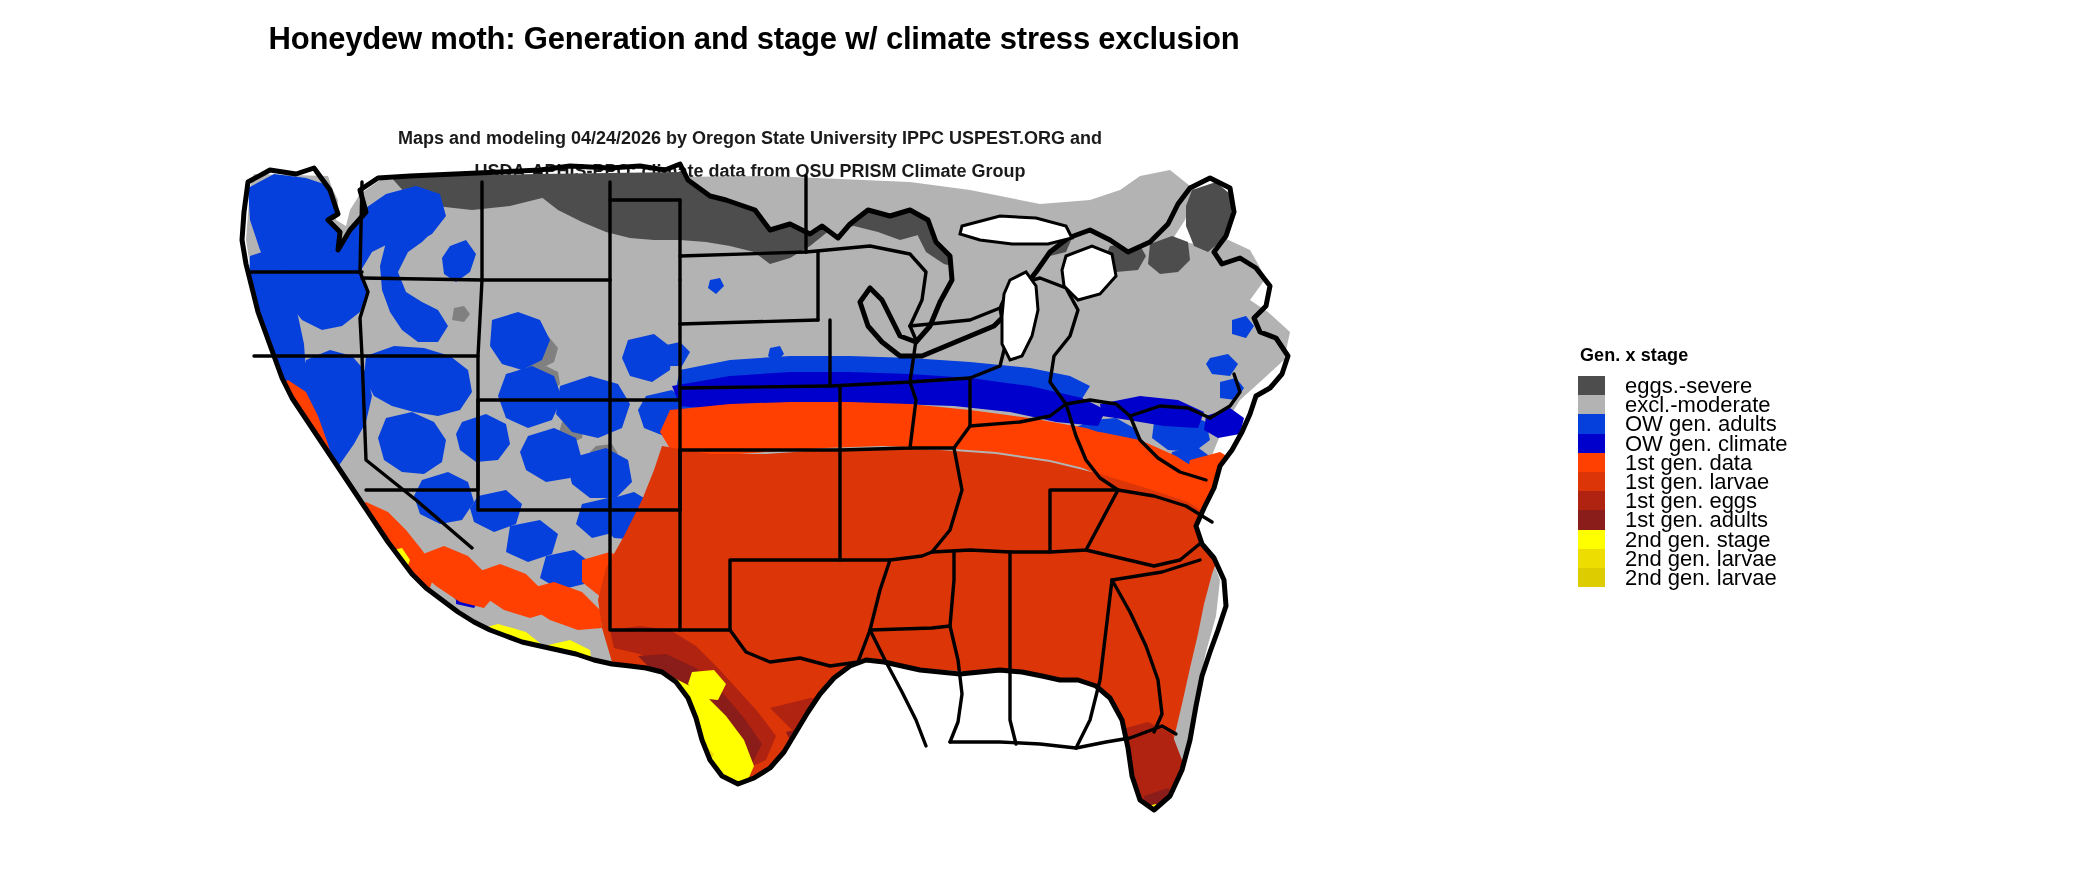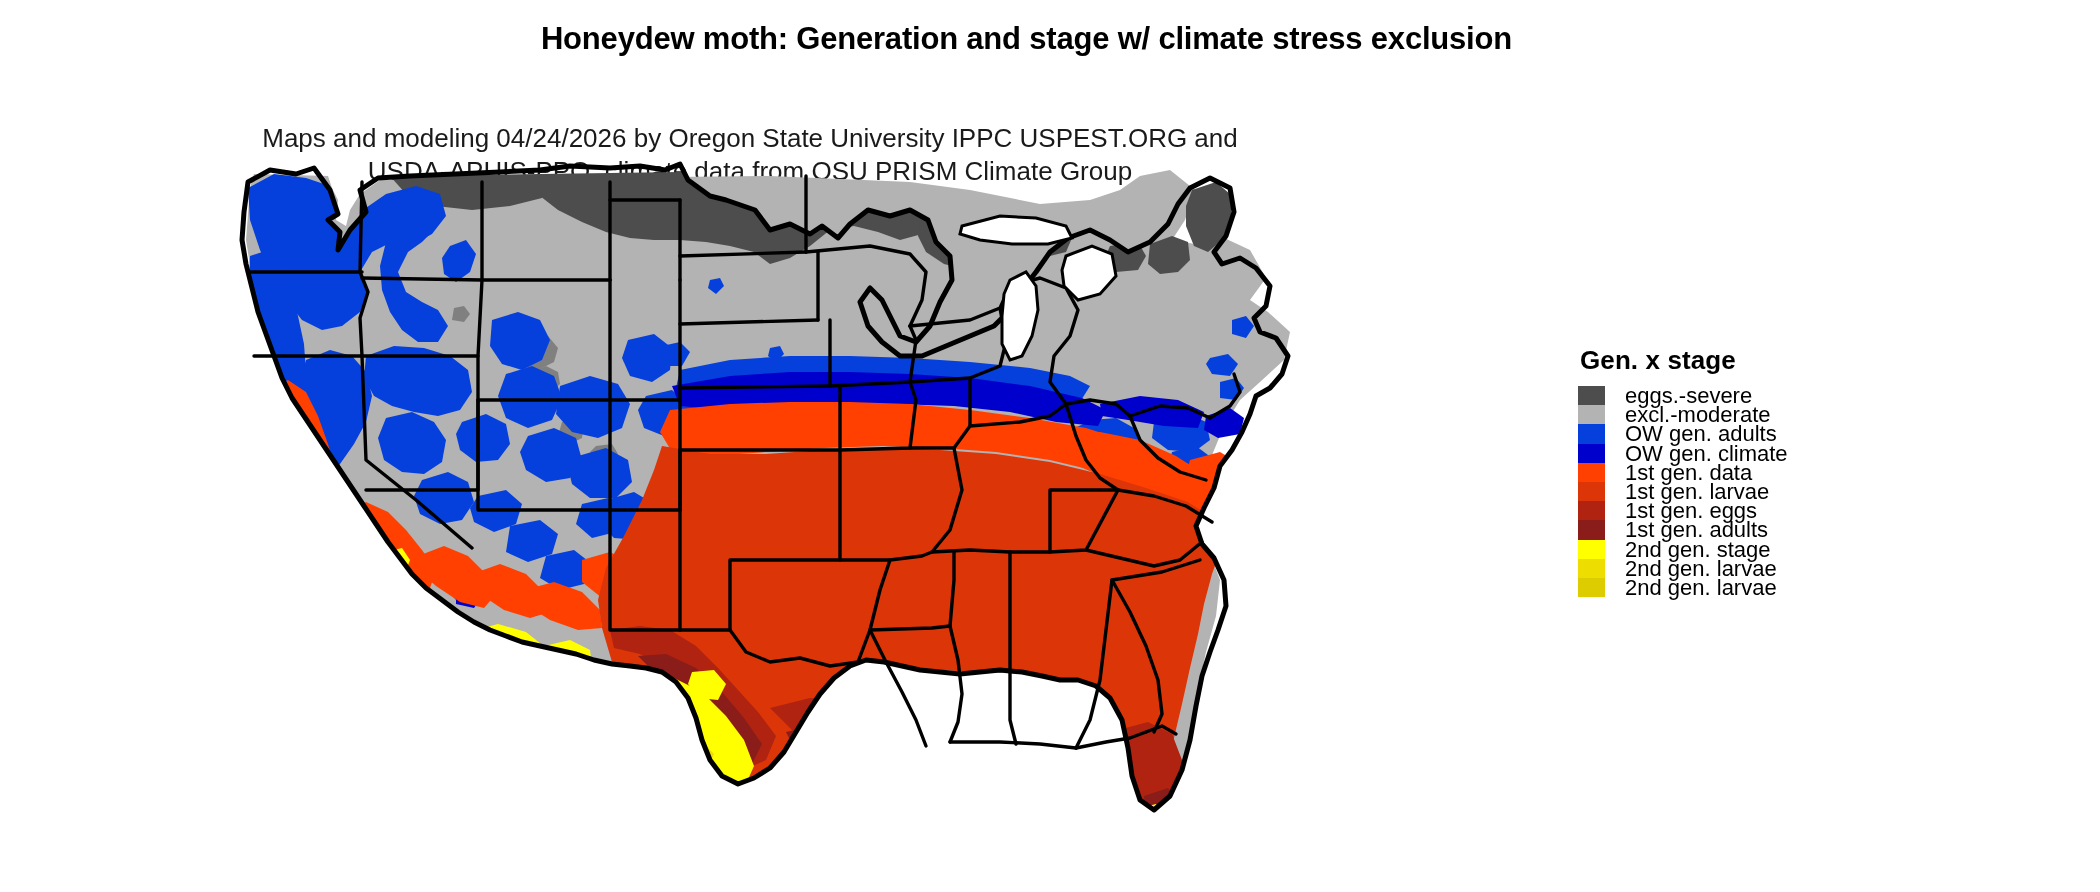--- a/index.html
+++ b/index.html
@@ -1,31 +1,31 @@
 <!DOCTYPE html>
 <html><head>
 <meta charset="utf-8">
 <style>
   html,body{margin:0;padding:0;background:#ffffff;}
   body{width:2100px;height:892px;overflow:hidden;font-family:"Liberation Sans",sans-serif;color:#000;}
   #root{position:relative;width:2100px;height:892px;background:#fff;}
 
   
-  .title-block{position:absolute;left:12px;top:18px;width:1500px;text-align:right;}
+  .title-block{position:absolute;left:4px;top:18px;width:1500px;text-align:center;}
   .title-line{font-family:"Liberation Sans",sans-serif;font-weight:bold;font-size:31px;line-height:41px;letter-spacing:-0.2px;color:#000;}
   .subtitle-block{position:absolute;left:0;top:122px;width:1500px;text-align:center;}
-  .subtitle-line{font-family:"Liberation Sans",sans-serif;font-weight:normal;font-size:26px;line-height:33px;color:#1a1a1a;}
+  .subtitle-line{font-family:"Liberation Sans",sans-serif;font-weight:bold;font-size:18px;line-height:33px;color:#1a1a1a;}
 
   
   #map-wrap{position:absolute;left:210px;top:160px;width:1330px;height:720px;}
   #map-svg{display:block;width:1330px;height:720px;}
 
   
   #legend{position:absolute;left:1578px;top:345px;width:380px;}
-  #legend-title{font-size:26px;font-weight:bold;color:#000;margin:0 0 10px 2px;letter-spacing:.1px;}
+  #legend-title{font-size:18px;font-weight:bold;color:#000;margin:0 0 10px 2px;letter-spacing:.1px;}
   .legend-row{display:flex;align-items:center;height:19.2px;}
   .legend-swatch{width:27px;height:19.2px;flex:0 0 27px;}
   .legend-label{margin-left:20px;font-size:22px;line-height:19.2px;color:#000;white-space:nowrap;}
 </style>
 </head>
 <body>
 
 <div id="root">
 
   <div class="title-block">

